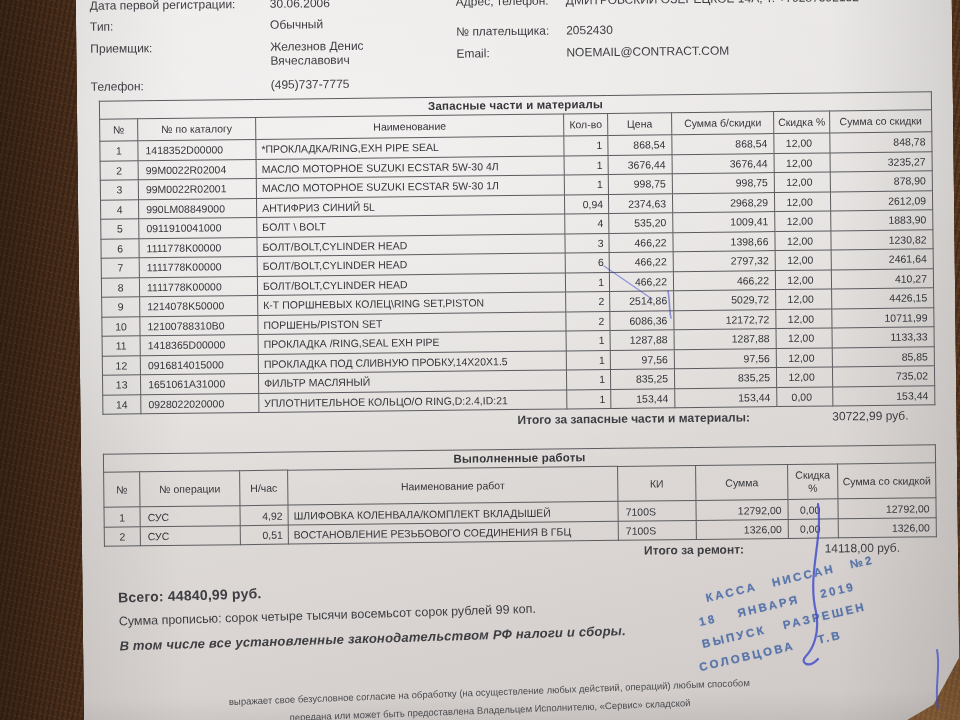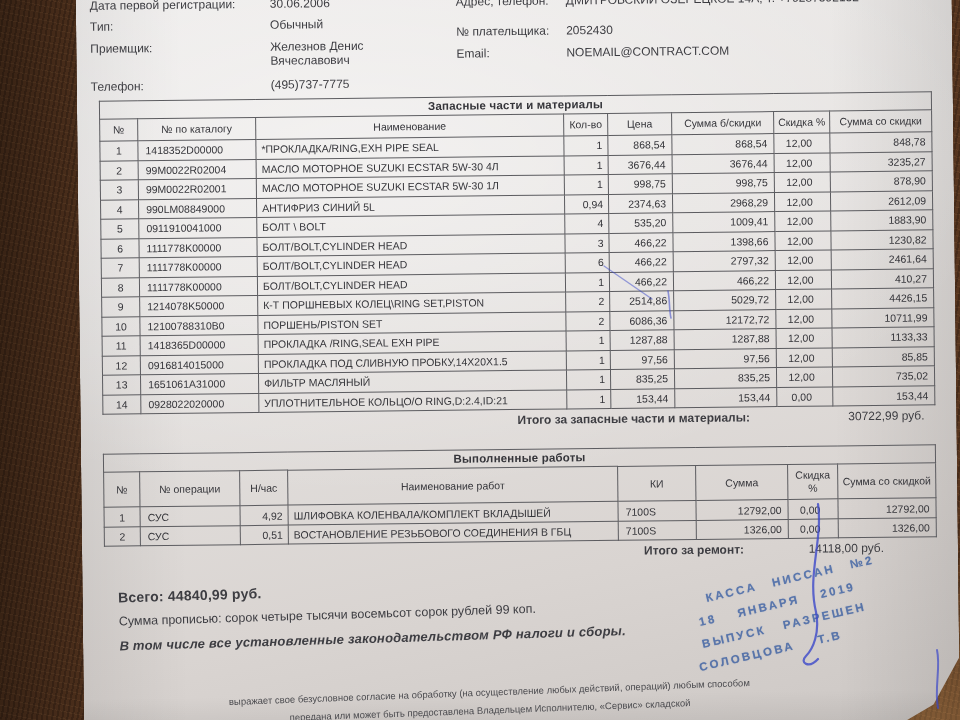--- a/index.html
+++ b/index.html
@@ -50,23 +50,23 @@
   .doc-table th{font-weight:normal;text-align:center;white-space:normal;padding:4px 2px;font-size:10.5px;line-height:1.25;}
   .doc-table tbody td{height:16.5px;}
   .c-num{text-align:center;}
   .c-cat{text-align:left;padding-left:7px !important;}
   .c-name{text-align:left;padding-left:5px !important;}
   .c-qty{text-align:right;padding-right:5px !important;}
   .c-price,.c-sum,.c-total{text-align:right;padding-right:6px !important;}
   .c-disc{text-align:center;padding-right:9px !important;}
   .tbl-footer{display:flex;width:832px;margin:3px 0 0 8px;font-size:12px;align-items:baseline;}
   .tbl-footer .f-label{font-weight:bold;margin-left:415px;}
-  .tbl-footer .f-value{margin-left:auto;margin-right:10px;}
+  .tbl-footer .f-value{margin-left:auto;margin-right:26px;}
   .works-footer .f-label{margin-left:540px;}
-  .works-footer .f-value{margin-right:52px;}
+  .works-footer .f-value{margin-right:36px;}
   .gap22{height:22px;}
 
   
   .totals{margin:26px 0 0 22px;transform:rotate(-1.1deg);transform-origin:0 50%;}
   .grand{font-size:14px;font-weight:bold;letter-spacing:.2px;}
   .words{font-size:12.5px;margin-top:9px;}
   .taxes{font-size:13px;font-weight:bold;font-style:italic;margin-top:10px;letter-spacing:.2px;}
 
   
   .stamp{

